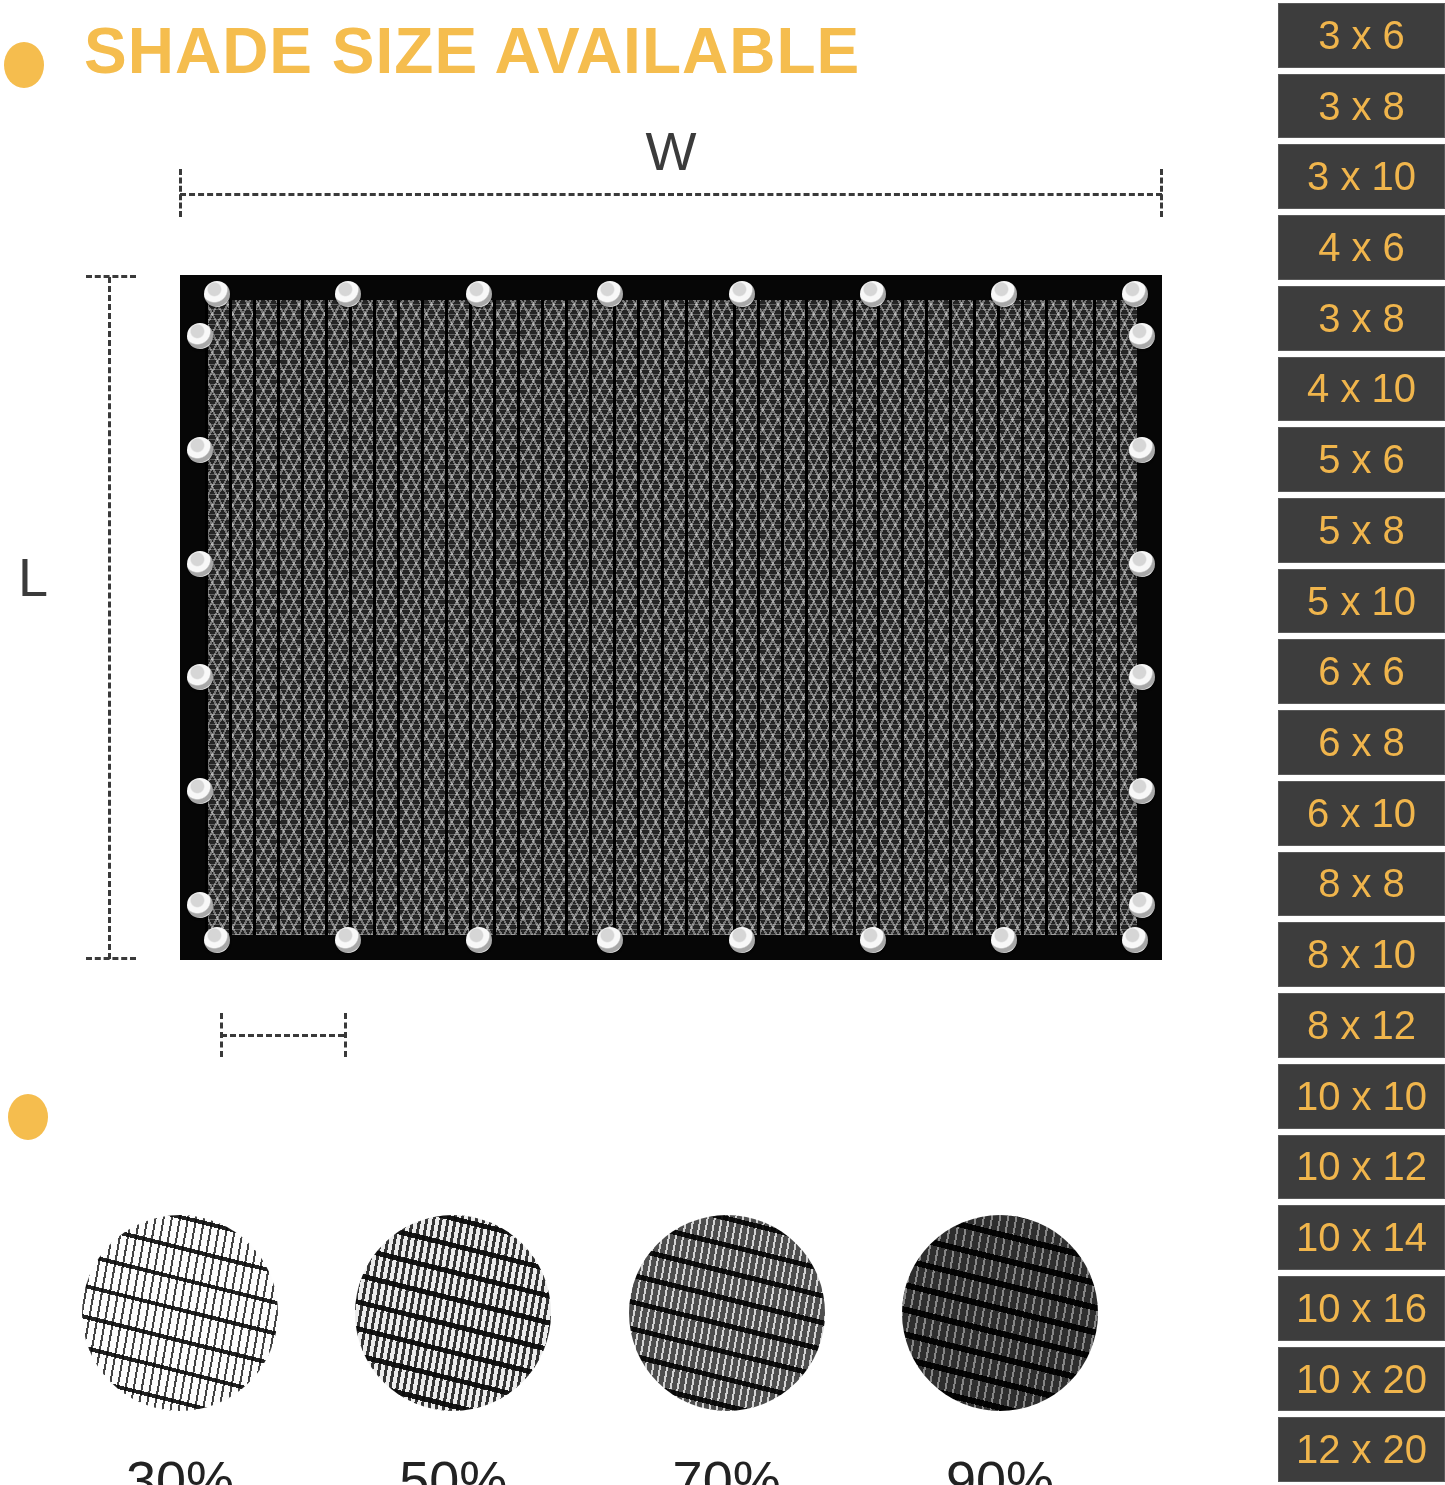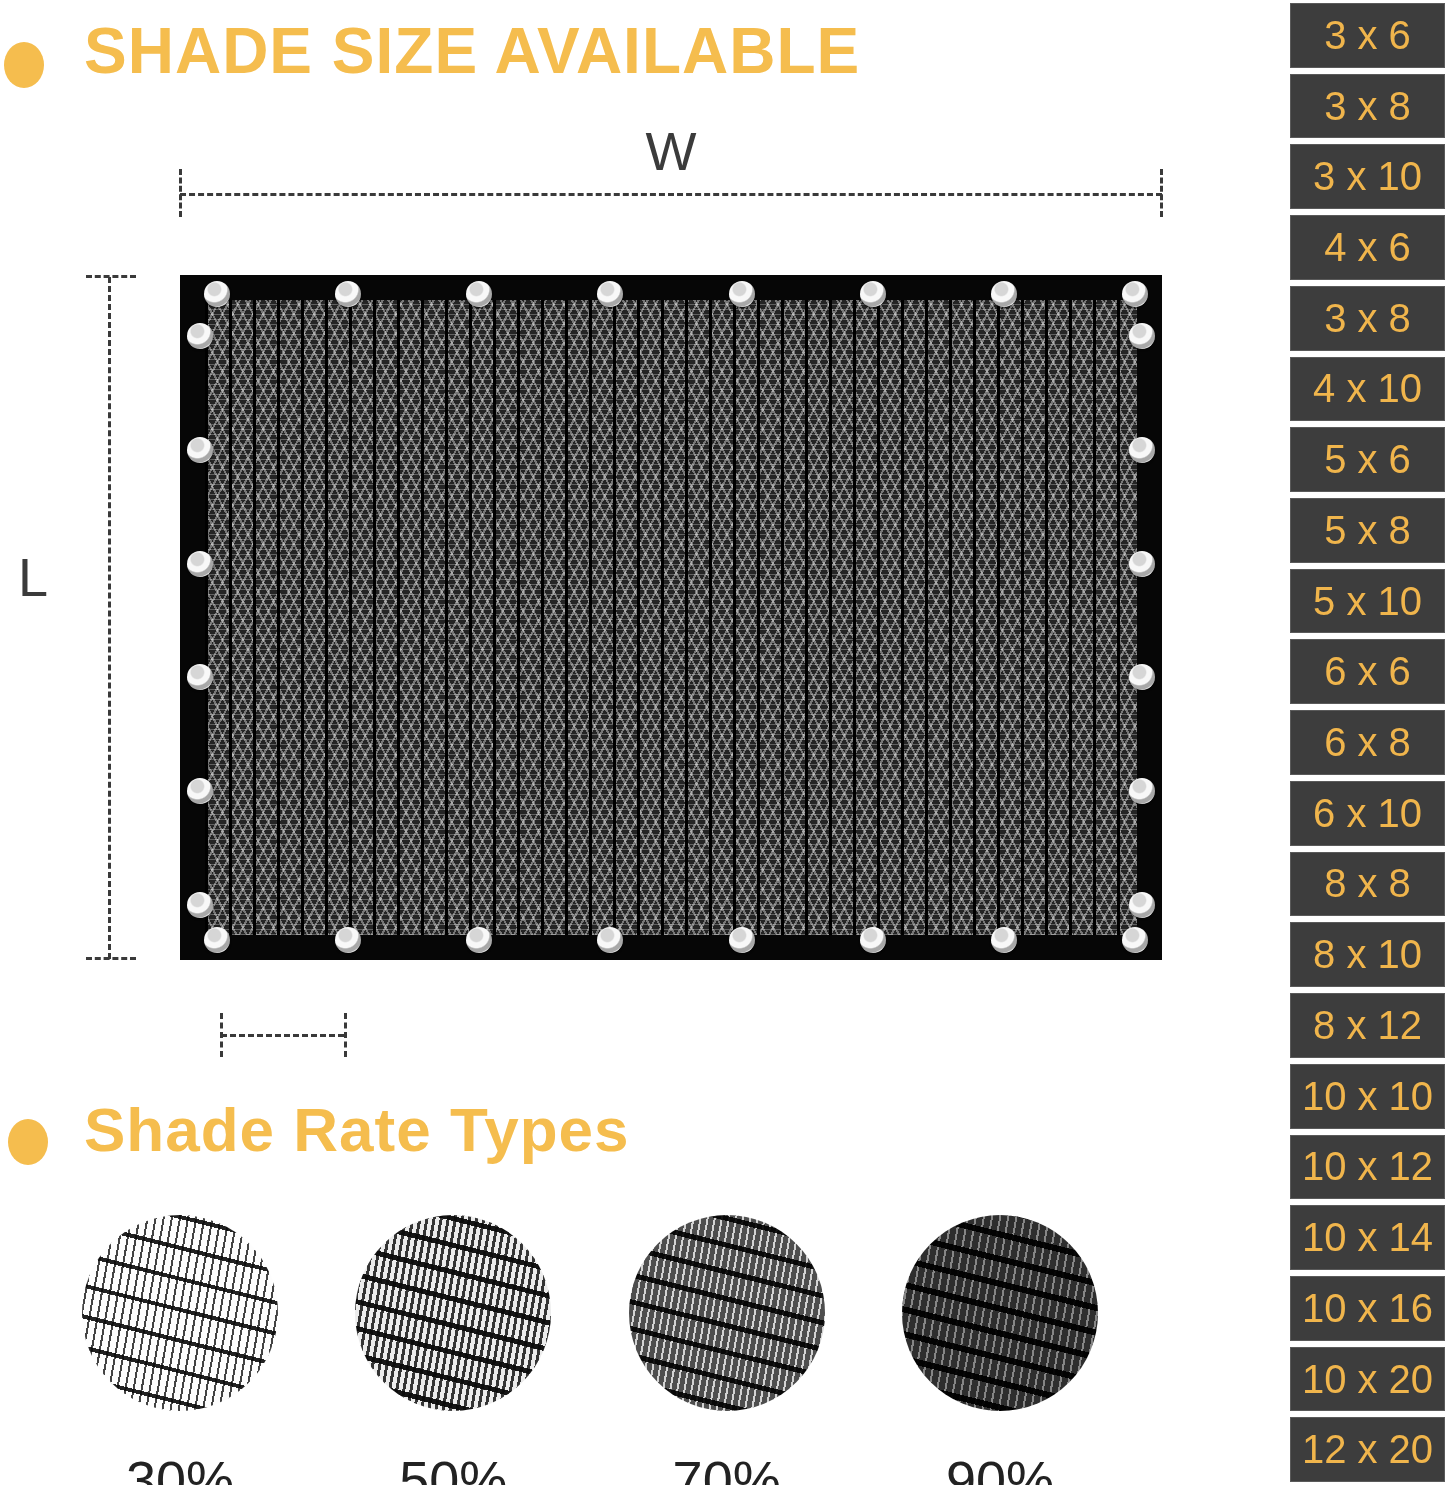--- a/index.html
+++ b/index.html
@@ -64,21 +64,21 @@
       repeating-linear-gradient(14deg, rgba(10,10,10,0.95) 0 5px, rgba(0,0,0,0) 5px 26px),
       repeating-linear-gradient(100deg, rgba(20,20,20,0.85) 0 3px, rgba(0,0,0,0) 3px 7px);}
   .shade-70{background-color:#4e4e4e;background-image:
       repeating-linear-gradient(14deg, rgba(0,0,0,0.9) 0 5px, rgba(0,0,0,0) 5px 26px),
       repeating-linear-gradient(100deg, rgba(255,255,255,0.75) 0 2px, rgba(0,0,0,0) 2px 7px);}
   .shade-90{background-color:#2e2e2e;background-image:
       repeating-linear-gradient(14deg, rgba(0,0,0,0.95) 0 6px, rgba(0,0,0,0) 6px 24px),
       repeating-linear-gradient(100deg, rgba(255,255,255,0.42) 0 2px, rgba(0,0,0,0) 2px 8px);}
 
   
-  .size-col{position:absolute;top:0;right:0;bottom:0;width:155px;display:flex;
+  .size-col{position:absolute;top:0;right:0;bottom:0;width:167px;display:flex;
             flex-direction:column;gap:6px;padding:3px 0;box-sizing:border-box;justify-content:space-between;}
   .size-box{flex:1;background:#3D3D3D;border:1px solid #5a5a5a;display:flex;
             align-items:center;justify-content:center;box-sizing:border-box;}
   .size-box span{color:#F0B54C;font-size:40px;}
 </style>
 </head>
 <body>
 
 <div class="canvas">
 
@@ -136,21 +136,20 @@
         <div class="grommet"></div>
       </div>
   </div>
 
   <div class="note-tick left"></div>
   <div class="note-tick right"></div>
   <div class="note-line"></div>
 
   <div class="heading heading-rate">
     <span class="bullet"></span>
-    <h2>Shade Rate Types</h2>
   </div>
 
   <div class="rates">
 
   <div class="rate">
       <div class="rate-circle shade-30"></div>
       <div class="rate-label">30%</div>
     </div>
       <div class="rate">
       <div class="rate-circle shade-50"></div>

